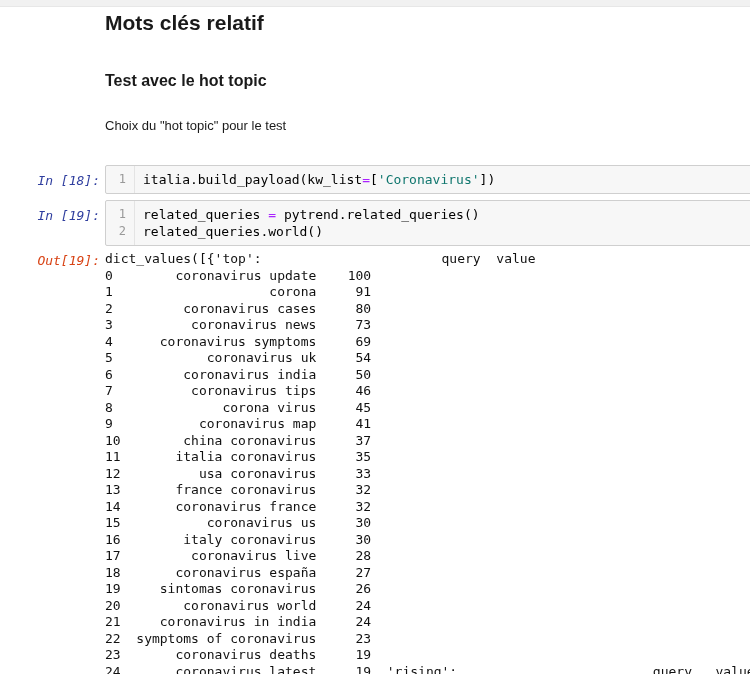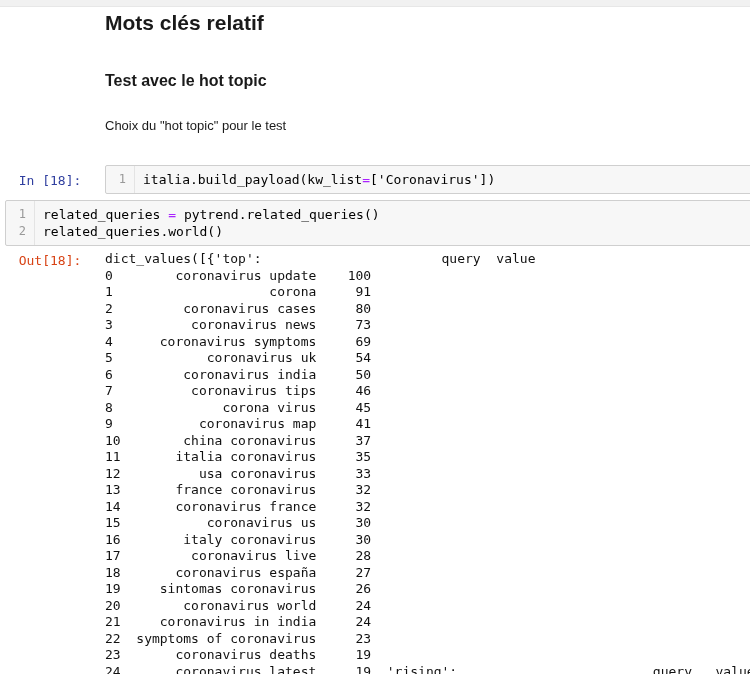--- a/index.html
+++ b/index.html
@@ -5,35 +5,35 @@
   * { margin:0; padding:0; box-sizing:border-box; }
   html,body { width:750px; height:674px; overflow:hidden; background:#fff;
               font-family:"Liberation Sans", sans-serif; }
   .top-strip { width:750px; height:7px; background:#f1f1f1; border-bottom:1px solid #e7e7e7; }
   .notebook { position:relative; width:760px; }
   h1.title { margin:4px 0 0 105px; font-size:21px; font-weight:bold; color:#1a1a1a; letter-spacing:0; }
   h2.subtitle { margin:37px 0 0 105px; font-size:16px; font-weight:bold; color:#1a1a1a; }
   p.desc { margin:28px 0 0 105px; font-size:13px; color:#1a1a1a; }
 
   .cell-row { display:flex; align-items:flex-start; margin-top:0; }
-  .prompt { width:100px; flex:0 0 100px; text-align:center; padding-right:0;
-            font-family:"DejaVu Sans Mono", monospace; font-size:13px; line-height:17px; padding-top:7px; }
+  .prompt { width:100px; flex:0 0 100px; text-align:right; padding-right:0;
+            font-family:"DejaVu Sans Mono", monospace; font-size:13px; line-height:17px; padding-top:7px;font-style:italic; }
   .prompt.in  { color:#303F9F; }
   .prompt.out { color:#D84315; padding-top:1px; }
 
   .input-area { margin-left:5px; flex:1 1 auto; border:1px solid #cfcfcf; border-radius:2px;
                 background:#f7f7f7; display:flex; min-width:0; }
   .gutter { flex:0 0 29px; padding:5px 0 5px 0; border-right:1px solid #e4e4e4; }
   .gutter .ln { display:block; text-align:right; padding-right:8px; color:#999;
                 font-family:"DejaVu Sans Mono", monospace; font-size:12px; line-height:17px; }
   .codecol { flex:1 1 auto; padding:5px 0 5px 8px; }
   .codecol .code-line { font-family:"DejaVu Sans Mono", monospace; font-size:13px; line-height:17px;
                         color:#000; white-space:pre; }
   .tok-op { color:#AA22FF; }
-  .tok-str { color:#000000; }
+  .tok-str { color:#0f766e; }
 
   #cell-18-wrap { margin-top:32px; }
   #cell-19-wrap { margin-top:6px; }
   #out-wrap { margin-top:5px; }
   .output-text { margin-left:5px; font-family:"DejaVu Sans Mono", monospace; font-size:13px;
                  line-height:16.5px; color:#111; white-space:pre; }
 </style>
 </head>
 <body>
 
@@ -51,34 +51,35 @@
       <div class="gutter">
           <span class="ln">1</span>
         </div>
       <div class="codecol">
           <div class="code-line"><span>italia.build_payload(kw_list</span><span class="tok-op">=</span><span>[</span><span class="tok-str">'Coronavirus'</span><span>])</span></div>
         </div>
     </div>
   </div>
 
   <div class="cell-row" id="cell-19-wrap">
+    <div class="prompt in">In [19]:</div>
     <div class="input-area">
       <div class="gutter">
           <span class="ln">1</span>
           <span class="ln">2</span>
         </div>
       <div class="codecol">
           <div class="code-line"><span>related_queries </span><span class="tok-op">=</span><span> pytrend.related_queries()</span></div>
           <div class="code-line"><span>related_queries.world()</span></div>
         </div>
     </div>
   </div>
 
   <div class="cell-row" id="out-wrap">
-    <div class="prompt out">Out[18]:</div>
+    <div class="prompt out">Out[19]:</div>
     <pre class="output-text" id="output-pre">dict_values([{'top':                       query  value
 0        coronavirus update    100
 1                    corona     91
 2         coronavirus cases     80
 3          coronavirus news     73
 4      coronavirus symptoms     69
 5            coronavirus uk     54
 6         coronavirus india     50
 7          coronavirus tips     46
 8              corona virus     45

